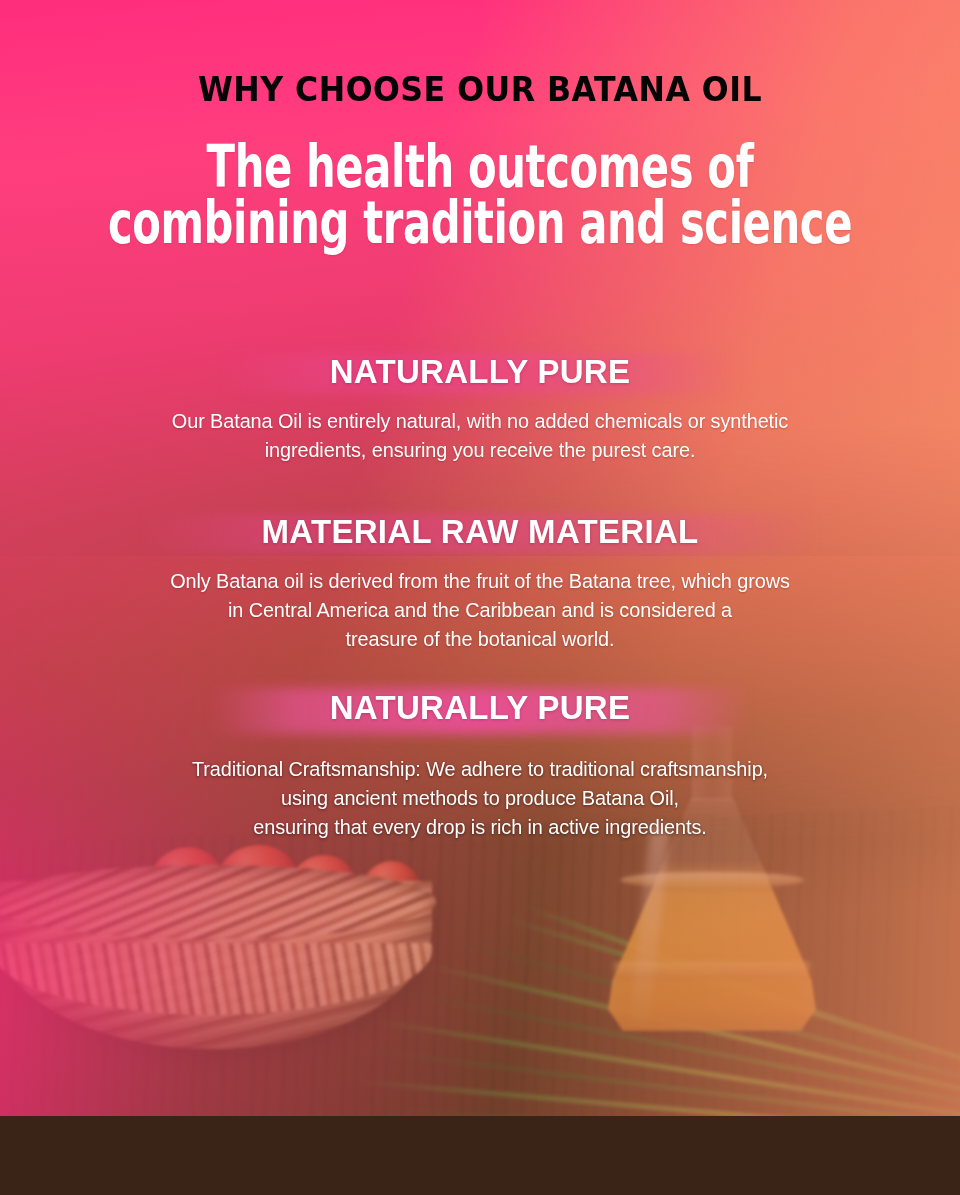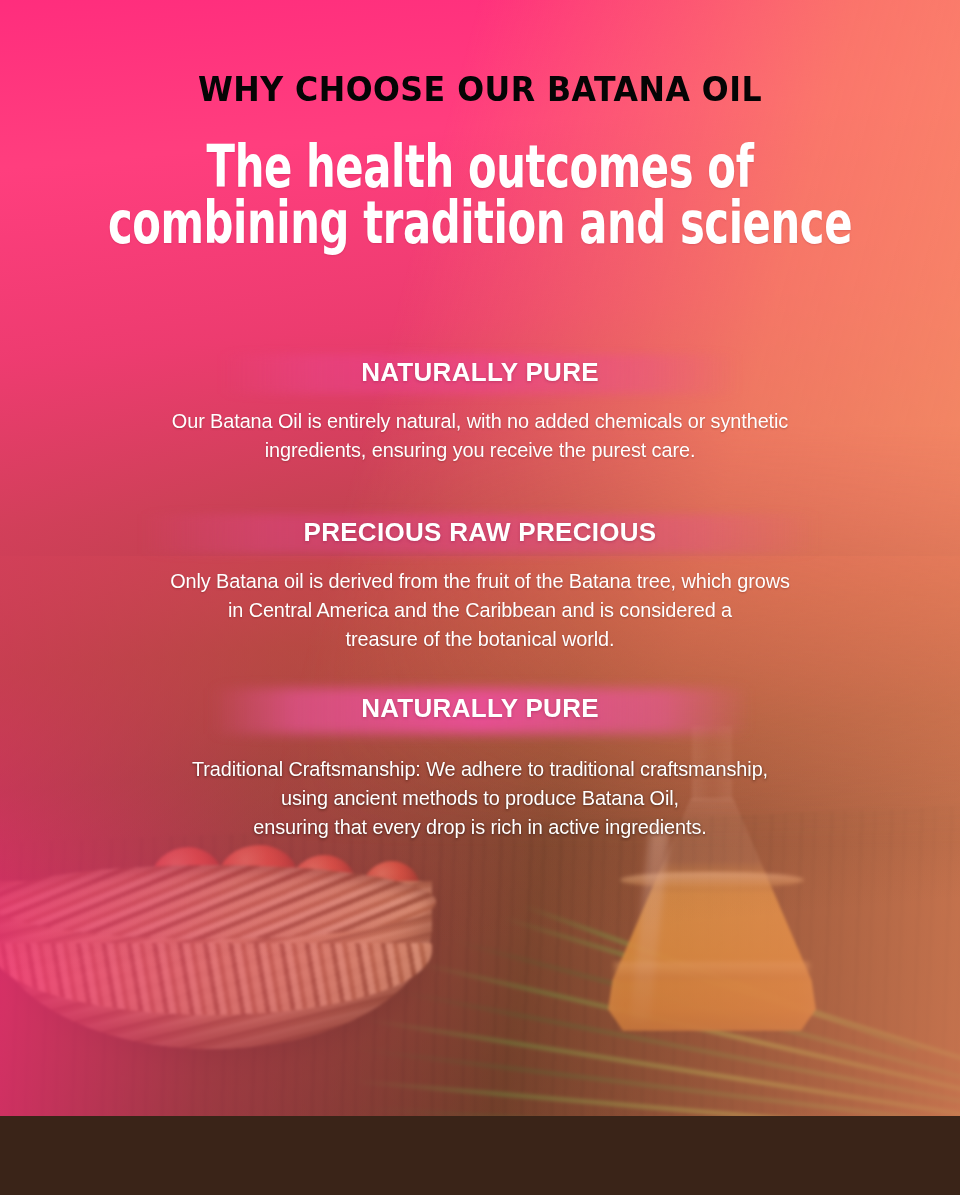--- a/index.html
+++ b/index.html
@@ -267,21 +267,21 @@
       rgba(246,78,168,.78) 50%,
       rgba(243,86,170,.52) 84%,
       rgba(243,86,170,0) 100%);
     filter:blur(6px);
   }
   .sec-title{
     position:relative;
     color:#ffffff;
     font-family:"Liberation Sans", sans-serif;
     font-weight:700;
-    font-size:26px;
+    font-size:33px;
     letter-spacing:.3px;
     line-height:40px;
     text-shadow:0 1px 3px rgba(120,20,70,.35);
     text-align:center;
   }
 
   .sec-body{
     margin-top:10px;
     text-align:center;
     color:#ffffff;
@@ -374,21 +374,21 @@
       </div>
       <div class="sec-body">
         <span>Our Batana Oil is entirely natural, with no added chemicals or synthetic</span>
         <span>ingredients, ensuring you receive the purest care.</span>
       </div>
     </div>
 
     <div class="section sec-2">
       <div class="sec-title-wrap">
         <div class="sec-title-band"></div>
-        <div class="sec-title">PRECIOUS RAW PRECIOUS</div>
+        <div class="sec-title">MATERIAL RAW MATERIAL</div>
       </div>
       <div class="sec-body">
         <span>Only Batana oil is derived from the fruit of the Batana tree, which grows</span>
         <span>in  Central America and the Caribbean and is considered a</span>
         <span>treasure of the botanical world.</span>
       </div>
     </div>
 
     <div class="section sec-3">
       <div class="sec-title-wrap">

